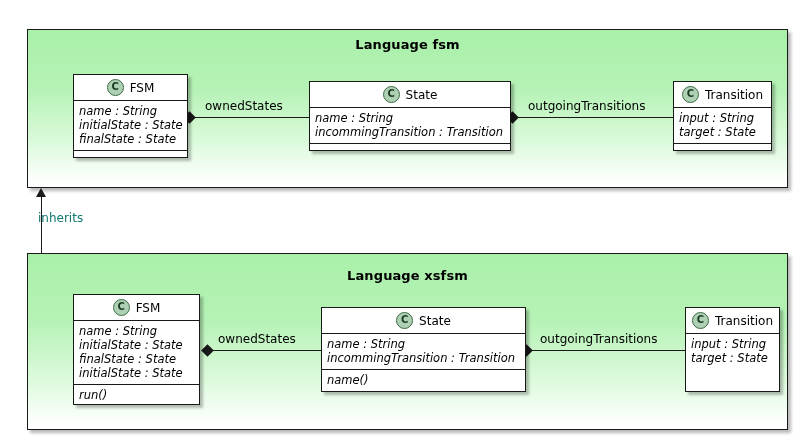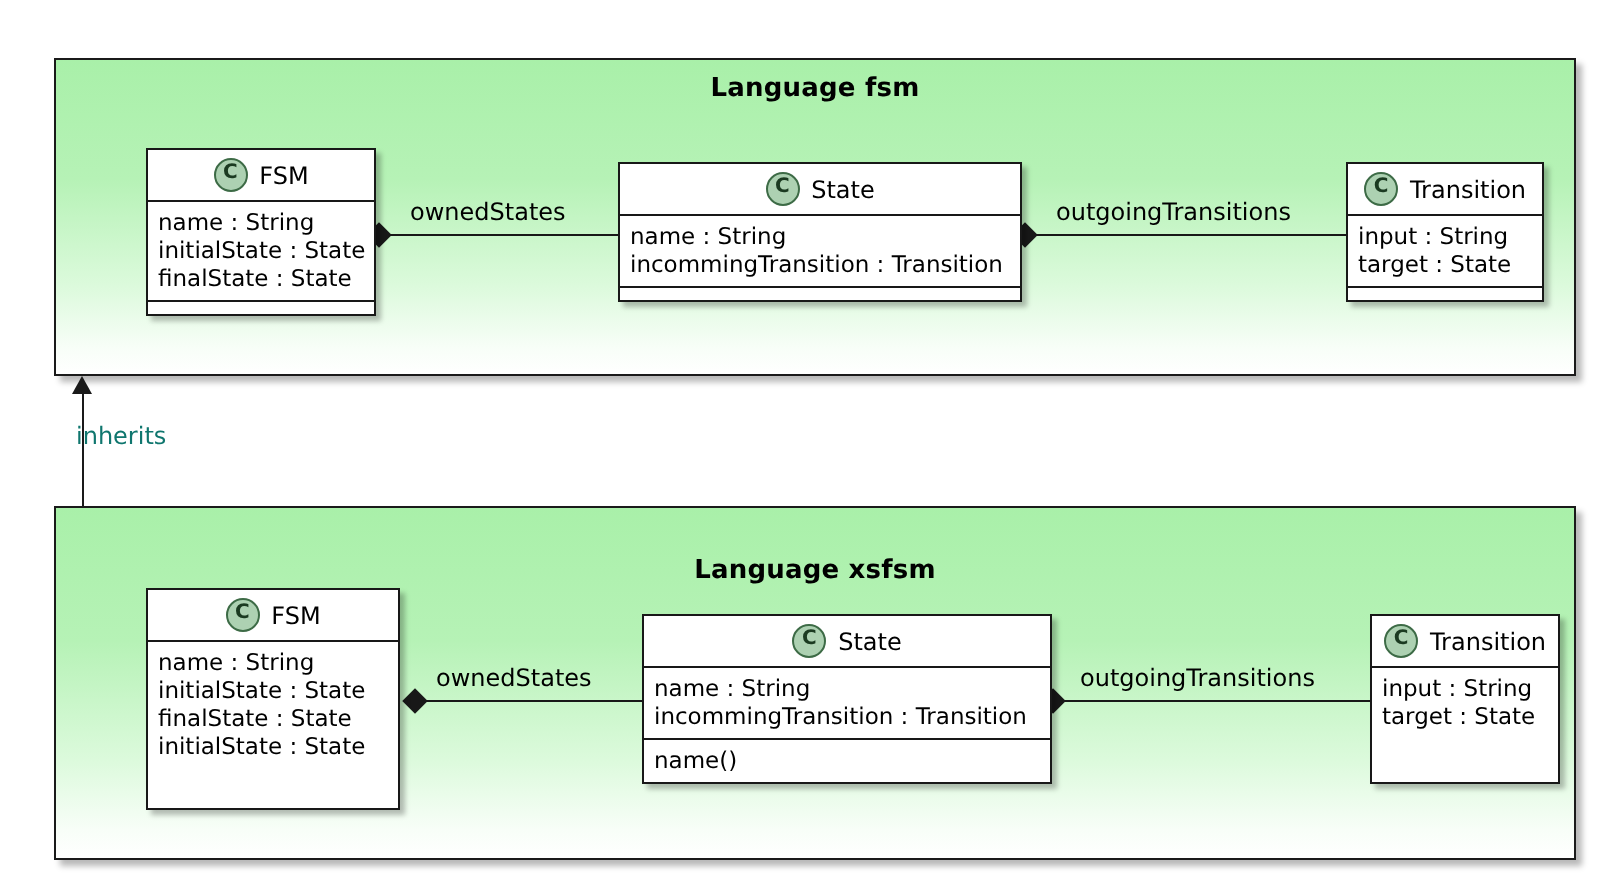--- a/index.html
+++ b/index.html
@@ -88,20 +88,21 @@
   .class-compartment:last-child { border-bottom: none; }
   .class-compartment.empty {
     padding: 0;
     height: 9px;
   }
   .member {
     font-size: 11.5px;
     color: #000000;
     line-height: 14px;
     white-space: nowrap;
+    font-style: italic;
   }
 
   
   .assoc-line {
     position: absolute;
     height: 0;
     border-top: 1.2px solid #181818;
   }
   .diamond {
     position: absolute;
@@ -190,21 +191,21 @@
       <div class="member">target : State</div>
     </div>
     <div class="class-compartment empty"></div>
   </div>
 
   <div class="inherit-line" style="left:41px; top:196px; height:57px;"></div>
   <div class="inherit-head" style="left:36px; top:188px;"></div>
   <div class="inherit-label" style="left:38px; top:211px;">inherits</div>
 
   <div class="package" style="left:27px; top:253px; width:761px; height:177px;">
-    <div class="package-title" style="top:24px;">Language xsfsm</div>
+    <div class="package-title" style="top:14px;">Language xsfsm</div>
   </div>
 
   <div class="assoc-line" style="left:207px; top:350px; width:114px;"></div>
   <div class="diamond" style="left:203px; top:346px;"></div>
   <div class="assoc-label" style="left:218px; top:332px;">ownedStates</div>
 
   <div class="assoc-line" style="left:526px; top:350px; width:159px;"></div>
   <div class="diamond" style="left:522px; top:346px;"></div>
   <div class="assoc-label" style="left:540px; top:332px;">outgoingTransitions</div>
 
@@ -212,20 +213,23 @@
     <div class="class-header">
       <span class="class-icon">C</span>
       <span class="class-name">FSM</span>
     </div>
     <div class="class-compartment">
       <div class="member">name : String</div>
       <div class="member">initialState : State</div>
       <div class="member">finalState : State</div>
       <div class="member">initialState : State</div>
     </div>
+    <div class="class-compartment">
+      <div class="member">run()</div>
+    </div>
   </div>
 
   <div class="uml-class" style="left:321px; top:307px; width:205px; height:85px;">
     <div class="class-header">
       <span class="class-icon">C</span>
       <span class="class-name">State</span>
     </div>
     <div class="class-compartment">
       <div class="member">name : String</div>
       <div class="member">incommingTransition : Transition</div>

